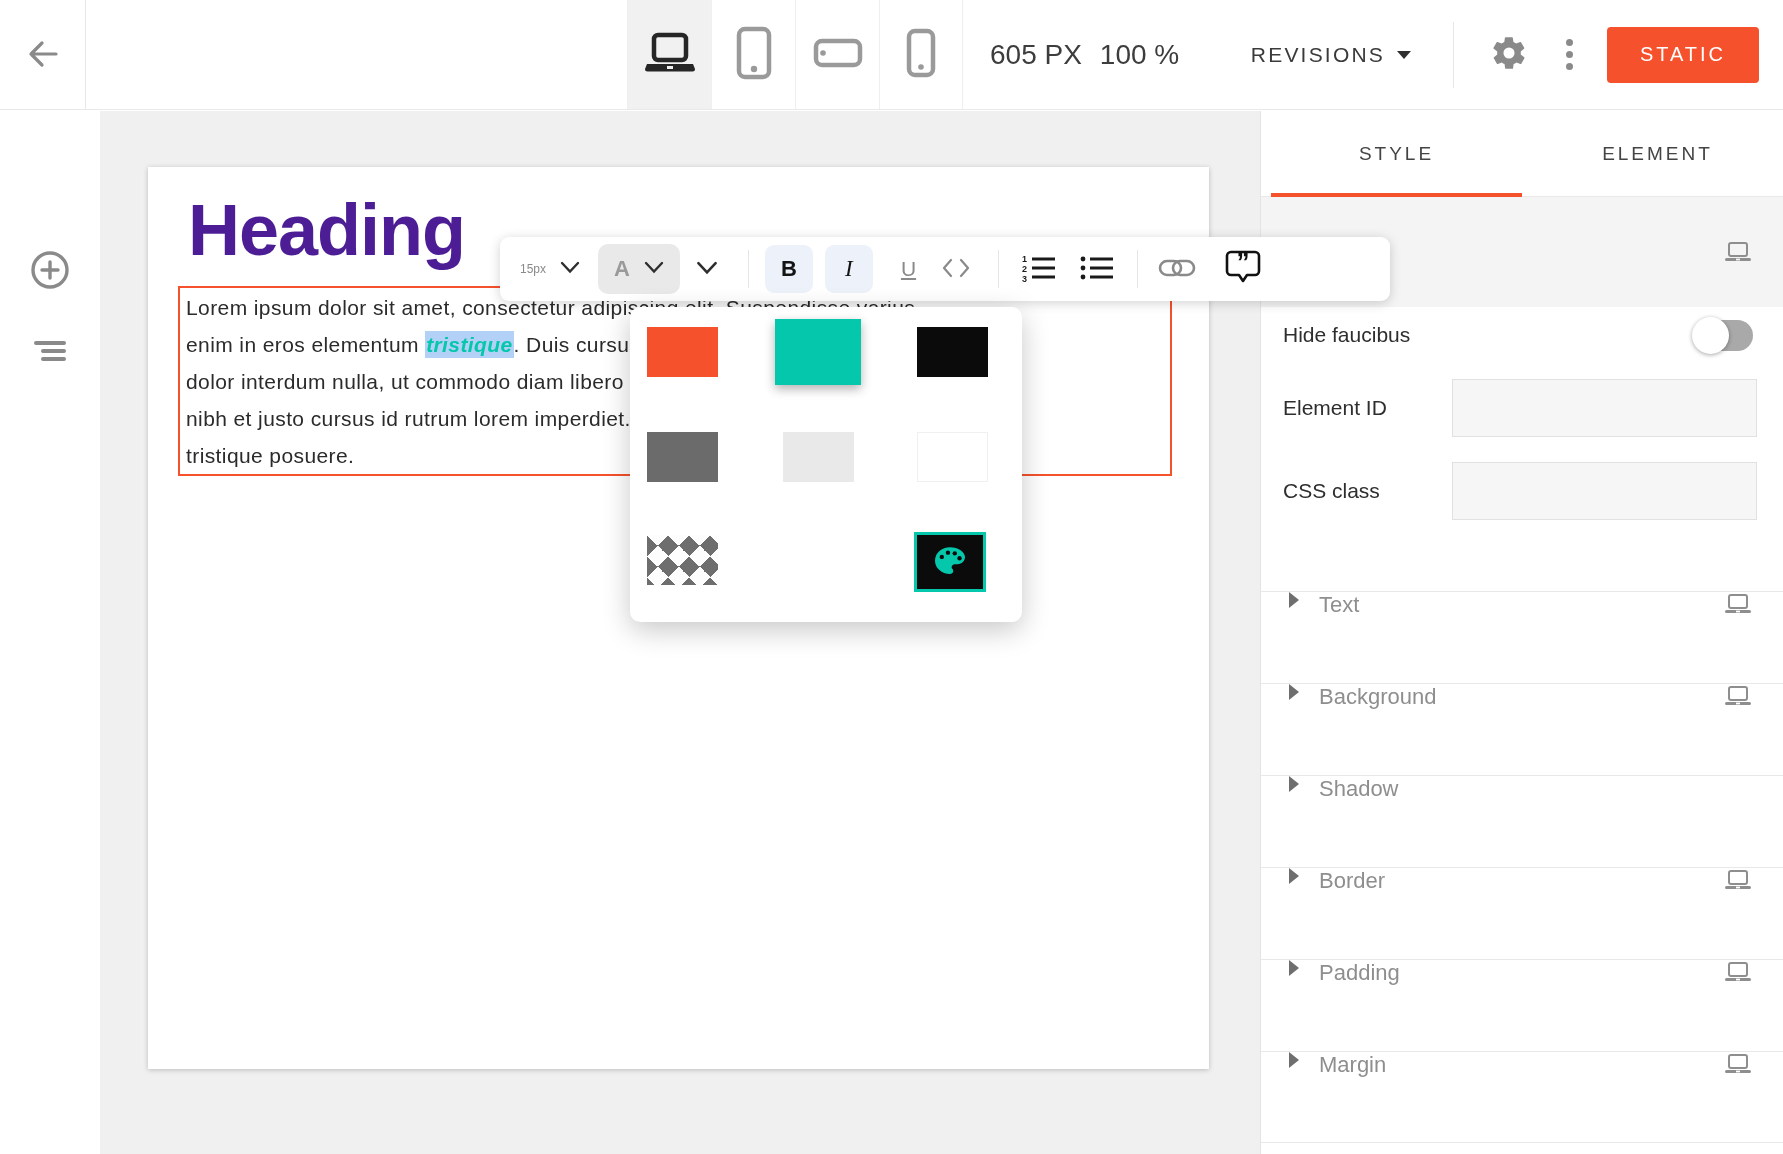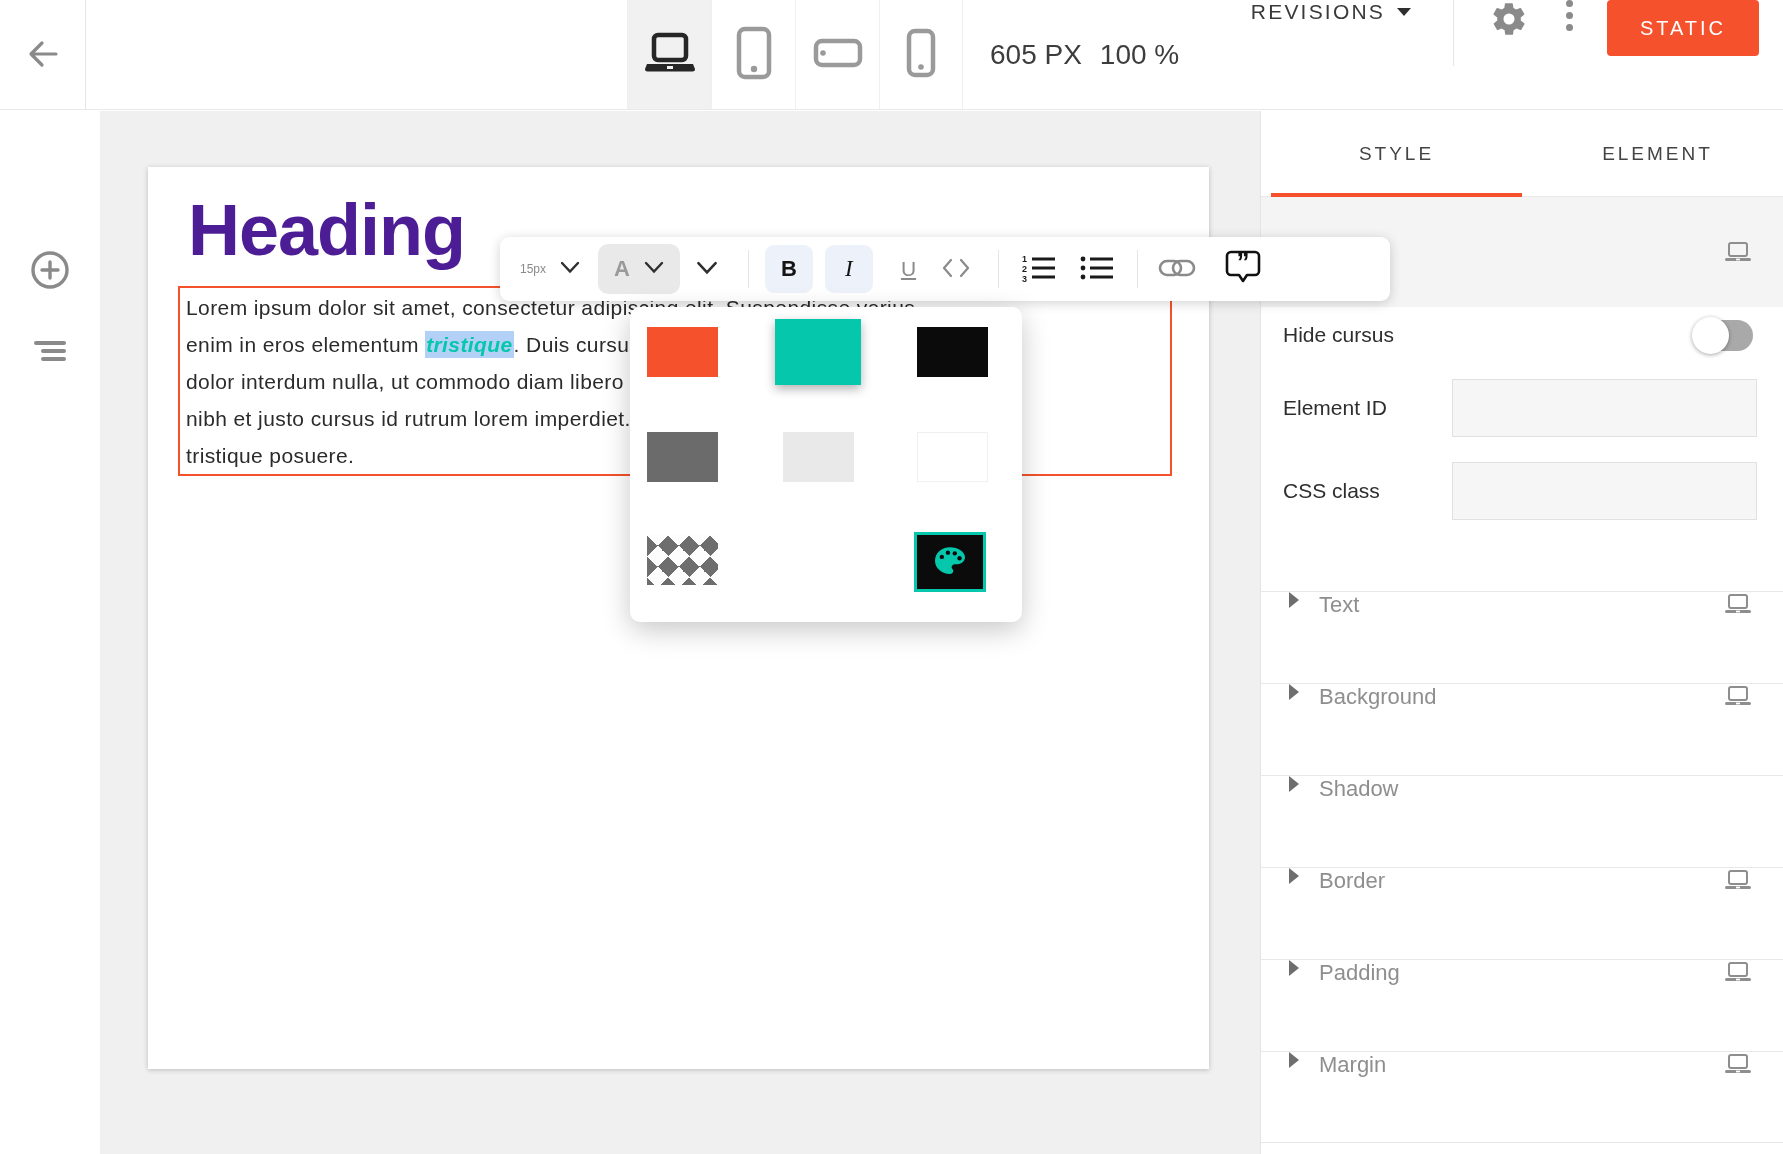--- a/index.html
+++ b/index.html
@@ -16,21 +16,21 @@
   .doc-title { font-size:28px; color:#333; }
   .doc-version { color:#9e9e9e; }
 
   .devices { position:absolute; left:627px; top:0; height:109px; display:flex; }
   .device-cell { width:84px; height:109px; display:flex; align-items:center; justify-content:center; border-left:1px solid #efefef; background:#fff; cursor:pointer; border-top:none;border-bottom:none;border-right:none; }
   .device-cell:last-child { border-right:1px solid #efefef; }
   .device-cell.active { background:#f1f1f1; }
 
   .dims { position:absolute; left:990px; top:0; height:109px; display:flex; align-items:center; gap:18px; font-size:28px; color:#3d3d3d; }
 
-  .tb-right { position:absolute; right:0; top:0; height:109px; display:flex; align-items:flex-start; padding-right:24px; }
+  .tb-right { position:absolute; right:0; top:0; height:109px; display:flex; align-items:center; padding-right:24px; }
   .revisions-btn { display:flex; align-items:center; gap:12px; font-size:21px; letter-spacing:2.2px; color:#3a3a3a; background:none; border:none; cursor:pointer; font-family:inherit; }
   .caret-down { width:0; height:0; border-left:7px solid transparent; border-right:7px solid transparent; border-top:8px solid #2f2f2f; }
   .tb-vdivider { width:1px; height:66px; background:#e7e7e7; margin:0 36px 0 42px; }
   .gear-btn { background:none; border:none; cursor:pointer; display:flex; }
   .kebab-btn { background:none; border:none; cursor:pointer; margin:0 34px 0 38px; display:flex; flex-direction:column; gap:5px; }
   .kebab-btn i { width:7px; height:7px; border-radius:50%; background:#8a8a8a; }
   .publish-btn { background:#F4512C; color:#fff; border:none; border-radius:4px; width:152px; height:56px; font-size:20px; letter-spacing:3px; font-family:inherit; cursor:pointer; }
 
   
   .sidebar { position:absolute; left:0; top:111px; width:100px; height:1043px; background:#fff; z-index:20; }
@@ -307,21 +307,21 @@
       <span class="device-mini">
         <svg width="30" height="25" viewBox="0 0 30 25">
             <rect x="6" y="3" width="18" height="13" rx="2" fill="none" stroke="currentColor" stroke-width="2"></rect>
             <rect x="2" y="18" width="26" height="3" rx="1.5" fill="currentColor"></rect>
             <rect x="13" y="18.6" width="4" height="1.8" fill="#f4f4f4"></rect>
           </svg>
       </span>
     </div>
 
     <div class="prop-row row-hide">
-      <span class="prop-label">Hide cursus</span>
+      <span class="prop-label">Hide faucibus</span>
       <button class="toggle">
           <span class="knob"></span>
         </button>
     </div>
 
     <div class="prop-row row-input row-elid">
       <span class="prop-label">Element ID</span>
       <input class="text-input" type="text" value="" style="">
     </div>
 

